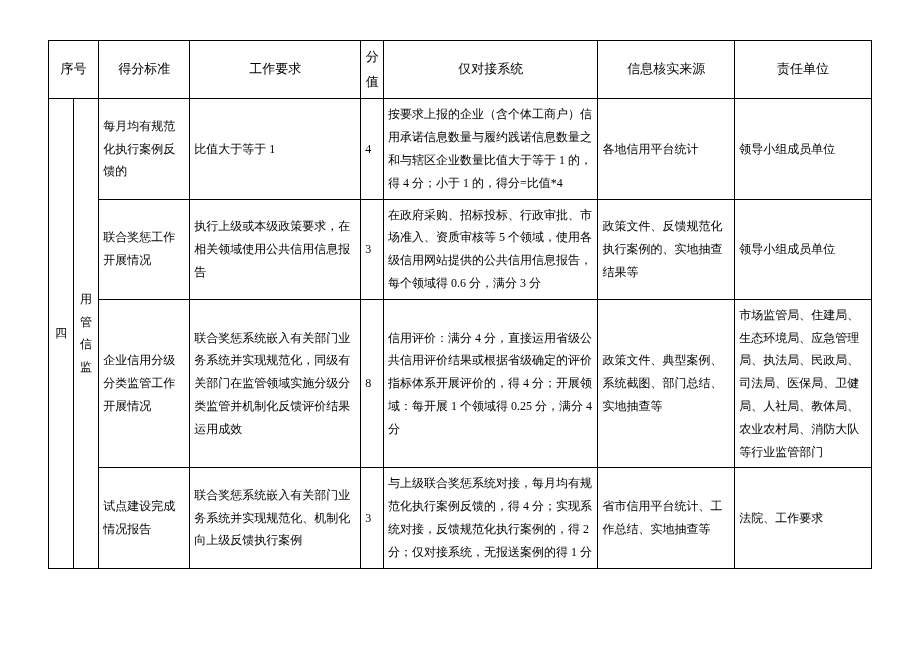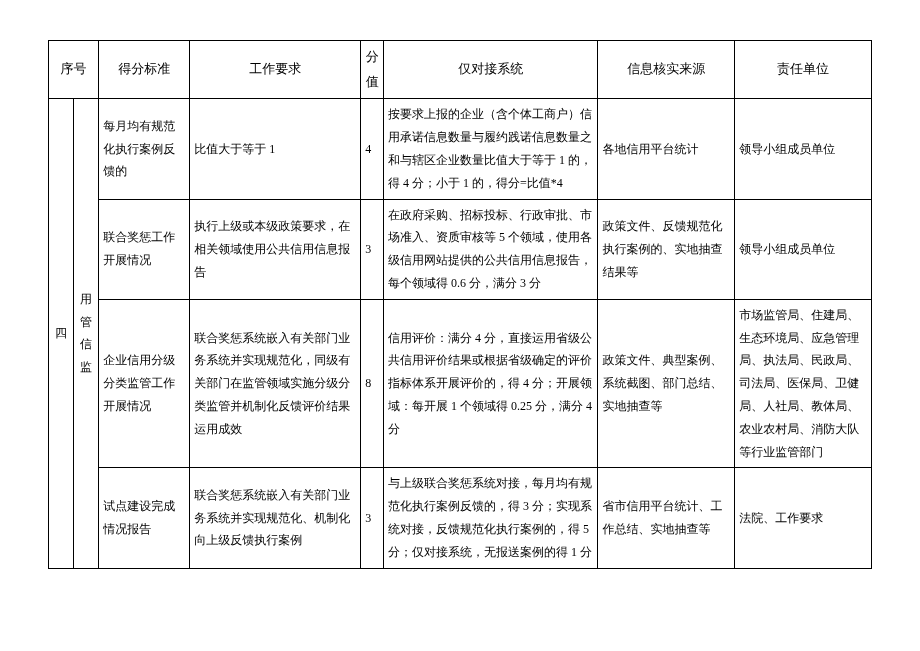--- a/index.html
+++ b/index.html
@@ -93,18 +93,18 @@
       <td class="left">联合奖惩系统嵌入有关部门业务系统并实现规范化，同级有关部门在监管领域实施分级分类监管并机制化反馈评价结果运用成效</td>
       <td class="left">8</td>
       <td class="left">信用评价：满分 4 分，直接运用省级公共信用评价结果或根据省级确定的评价指标体系开展评价的，得 4 分；开展领域：每开展 1 个领域得 0.25 分，满分 4 分</td>
       <td class="left">政策文件、典型案例、系统截图、部门总结、实地抽查等</td>
       <td class="left">市场监管局、住建局、生态环境局、应急管理局、执法局、民政局、司法局、医保局、卫健局、人社局、教体局、农业农村局、消防大队等行业监管部门</td>
     </tr>
     <tr>
       <td class="left">试点建设完成情况报告</td>
       <td class="left">联合奖惩系统嵌入有关部门业务系统并实现规范化、机制化向上级反馈执行案例</td>
       <td class="left">3</td>
-      <td class="left">与上级联合奖惩系统对接，每月均有规范化执行案例反馈的，得 3 分；实现系统对接，反馈规范化执行案例的，得 5 分；仅对接系统，无报送案例的得 1 分</td>
+      <td class="left">与上级联合奖惩系统对接，每月均有规范化执行案例反馈的，得 4 分；实现系统对接，反馈规范化执行案例的，得 2 分；仅对接系统，无报送案例的得 1 分</td>
       <td class="left">省市信用平台统计、工作总结、实地抽查等</td>
       <td class="left">法院、工作要求</td>
     </tr>
   </tbody>
 </table>
 
 </body></html>

